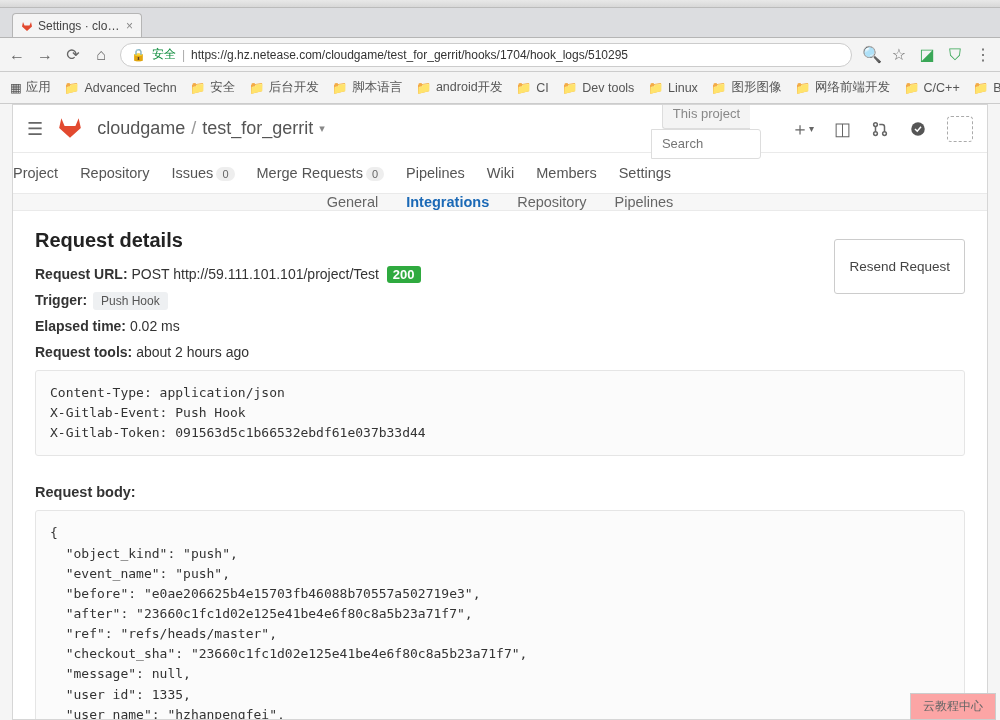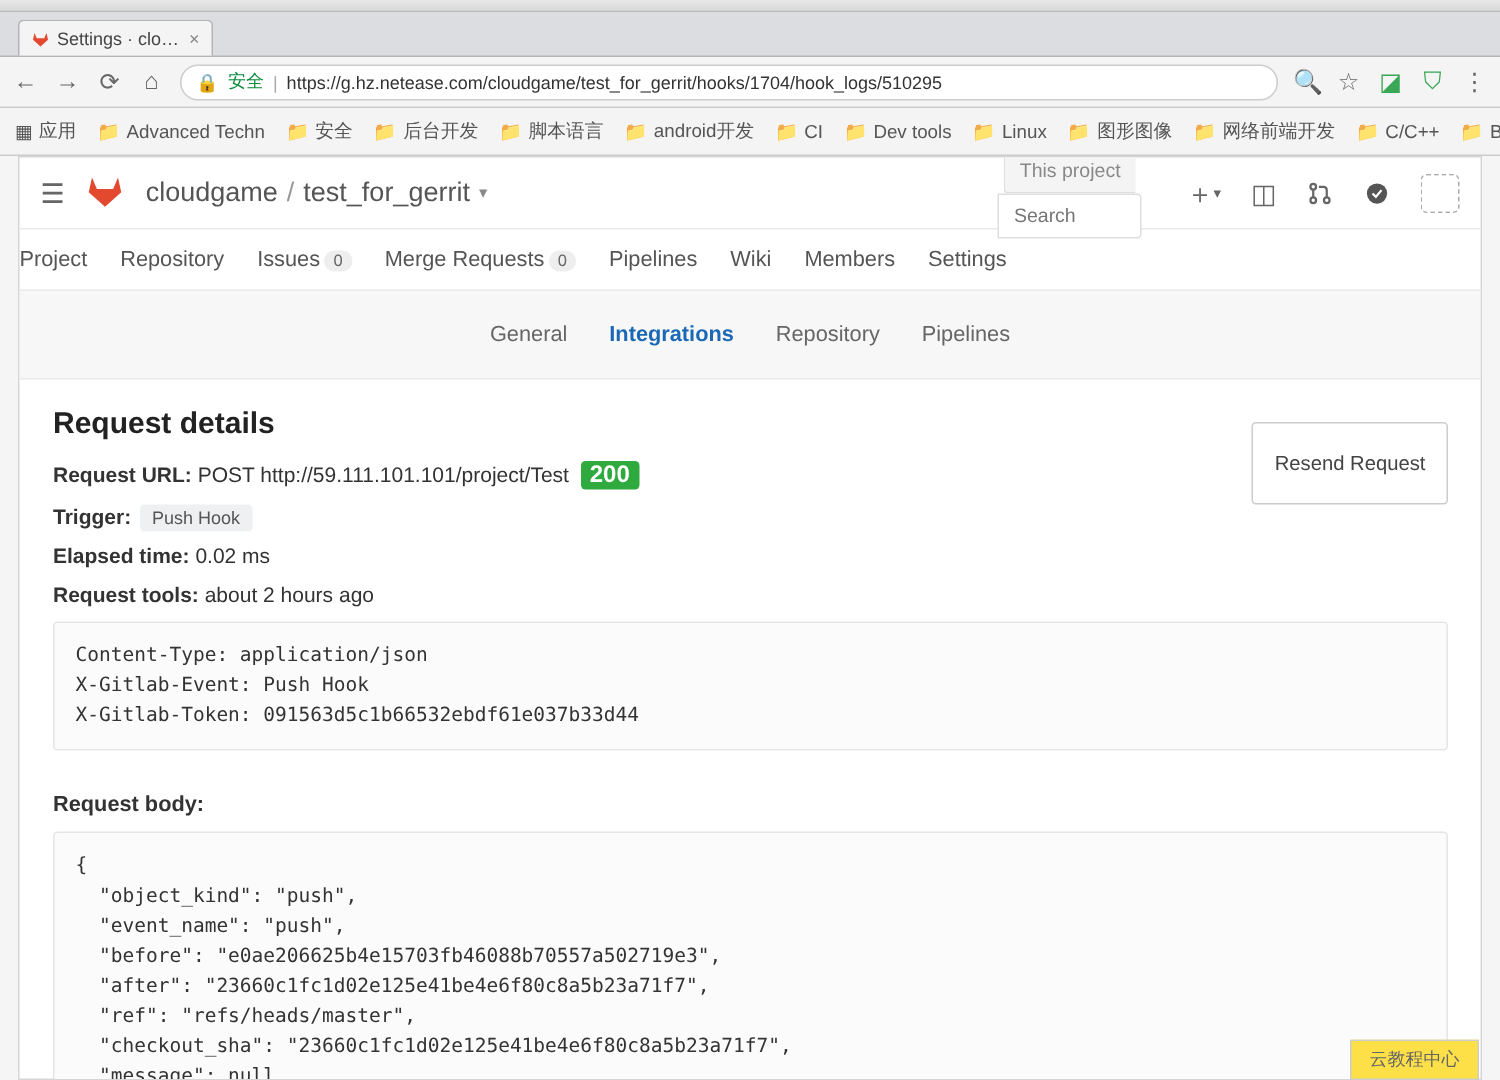--- a/index.html
+++ b/index.html
@@ -32,49 +32,49 @@
 
 .gl-top { height:48px; display:flex; align-items:center; padding:0 14px; gap:14px; border-bottom:1px solid #eaeaea; }
 .burger { font-size:18px; color:#666; }
 .gl-logo svg {width:26px;height:26px;}
 .breadcrumb { font-size:18px; color:#555; display:flex; align-items:center; gap:6px; }
 .breadcrumb .sep { color:#999; }
 .breadcrumb .drop { color:#888; font-size:11px; }
 .gl-spacer { flex:1; }
 .searchwrap { display:flex; align-items:center;flex-direction:column; }
 .searchscope { background:#f4f4f4; border:1px solid #ddd; border-right:none; height:30px; padding:0 10px; color:#888; font-size:13px; display:flex; align-items:center; border-radius:3px 0 0 3px; }
-.searchinput { border:1px solid #ddd; height:30px; padding:0 10px; width:96px; font-size:13px; border-radius:0 3px 3px 0; outline:none; }
+.searchinput { border:1px solid #ddd; height:30px; padding:0 10px; width:110px; font-size:13px; border-radius:0 3px 3px 0; outline:none; }
 .gl-icons { display:flex; gap:20px; align-items:center; margin-left:16px; }
 .gl-icon { color:#666; font-size:18px; display:flex; align-items:center; }
 .avatar { width:26px; height:26px; border:1px dashed #aaa; border-radius:4px; }
 
 
 .gl-nav { display:flex; gap:22px; padding:12px 0; font-size:14.5px; }
 .gl-nav a { color:#555; text-decoration:none; }
 .gl-nav .badge { background:#eee; color:#666; font-size:11px; padding:1px 6px; border-radius:8px; margin-left:3px; }
 
 
-.gl-sub { background:#f7f7f7; border-top:1px solid #eaeaea; border-bottom:1px solid #eaeaea; display:flex; justify-content:center; gap:28px; padding:21px 0; font-size:14.5px; }
+.gl-sub { background:#f7f7f7; border-top:1px solid #eaeaea; border-bottom:1px solid #eaeaea; display:flex; justify-content:center; gap:28px; padding:0 0; font-size:14.5px; }
 .gl-sub a { color:#666; text-decoration:none; }
 .gl-sub a.active { color:#1b69b6; font-weight:600; }
 
 
 .content { padding:18px 22px; overflow:auto; flex:1; position:relative; }
 h2.sect { font-size:20px; font-weight:700; color:#222; margin-bottom:14px; }
 .kv { margin-bottom:10px; font-size:14px; color:#333; }
 .kv b { font-weight:700; }
-.pill-green { background:#2faa3f; color:#fff; font-size:16px; padding:1px 6px; border-radius:3px; margin-left:4px; font-weight:600; }
+.pill-green { background:#2faa3f; color:#fff; font-size:13px; padding:1px 6px; border-radius:3px; margin-left:4px; font-weight:600; }
 .pill-grey { background:#eef0f2; color:#555; font-size:12px; padding:2px 8px; border-radius:3px; margin-left:2px; }
 .resend { position:absolute; right:22px; top:28px; background:#fff; border:1px solid #ccc; border-radius:3px; padding:19px 14px; font-size:13.5px; color:#444; }
 
 h3.mini { font-size:14.5px; font-weight:700; margin-top:28px; margin-bottom:10px; }
 pre.codebox { background:#fbfbfb; border:1px solid #e5e5e5; border-radius:3px; padding:12px 14px; font-family: Menlo, Consolas, monospace; font-size:13px; line-height:1.55; color:#333; white-space:pre; overflow-x:auto; }
 
 
-.footer-tag { position:absolute; right:14px; bottom:0; background:#fde047; color:#666; font-size:12px; padding:4px 12px; border:1px solid #ccc; }
+.footer-tag { position:absolute; right:4px; bottom:0; background:#fca5a5; color:#666; font-size:12px; padding:4px 12px; border:1px solid #ccc; }
 </style>
 </head>
 <body>
 
 <div class="os-top"></div>
 
 <div class="tabbar">
   <div class="tab">
     <svg class="favico" viewBox="0 0 24 24">
         <path fill="#e2492f" d="M12 22 2 13l2-9 3 7h10l3-7 2 9z"></path>

